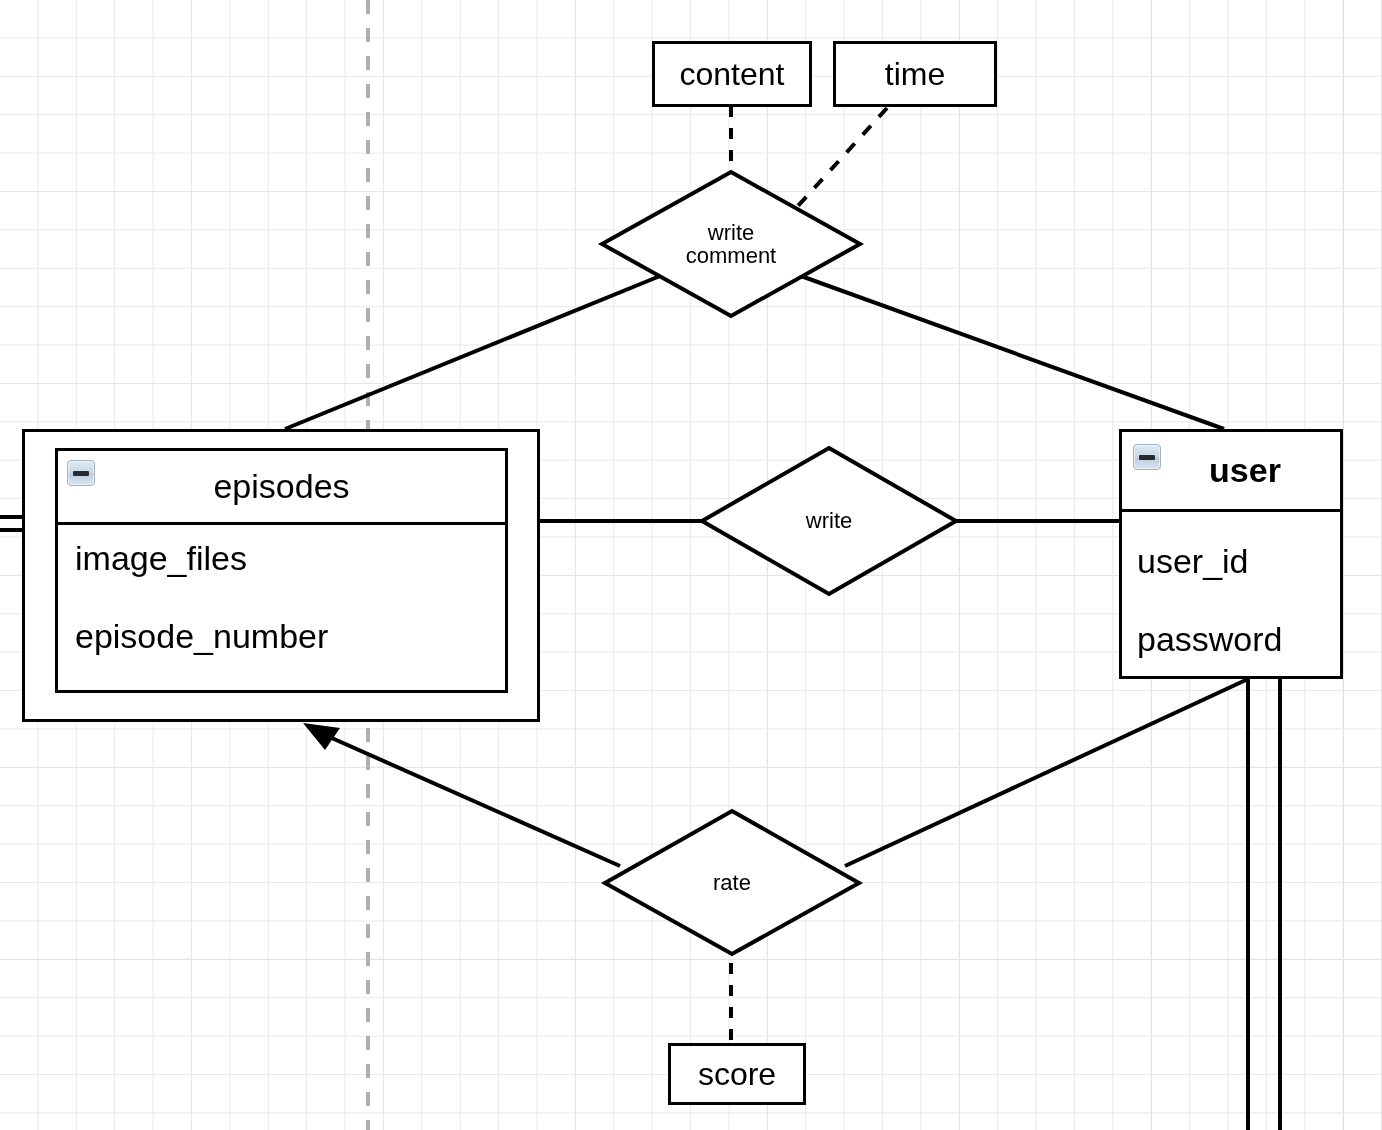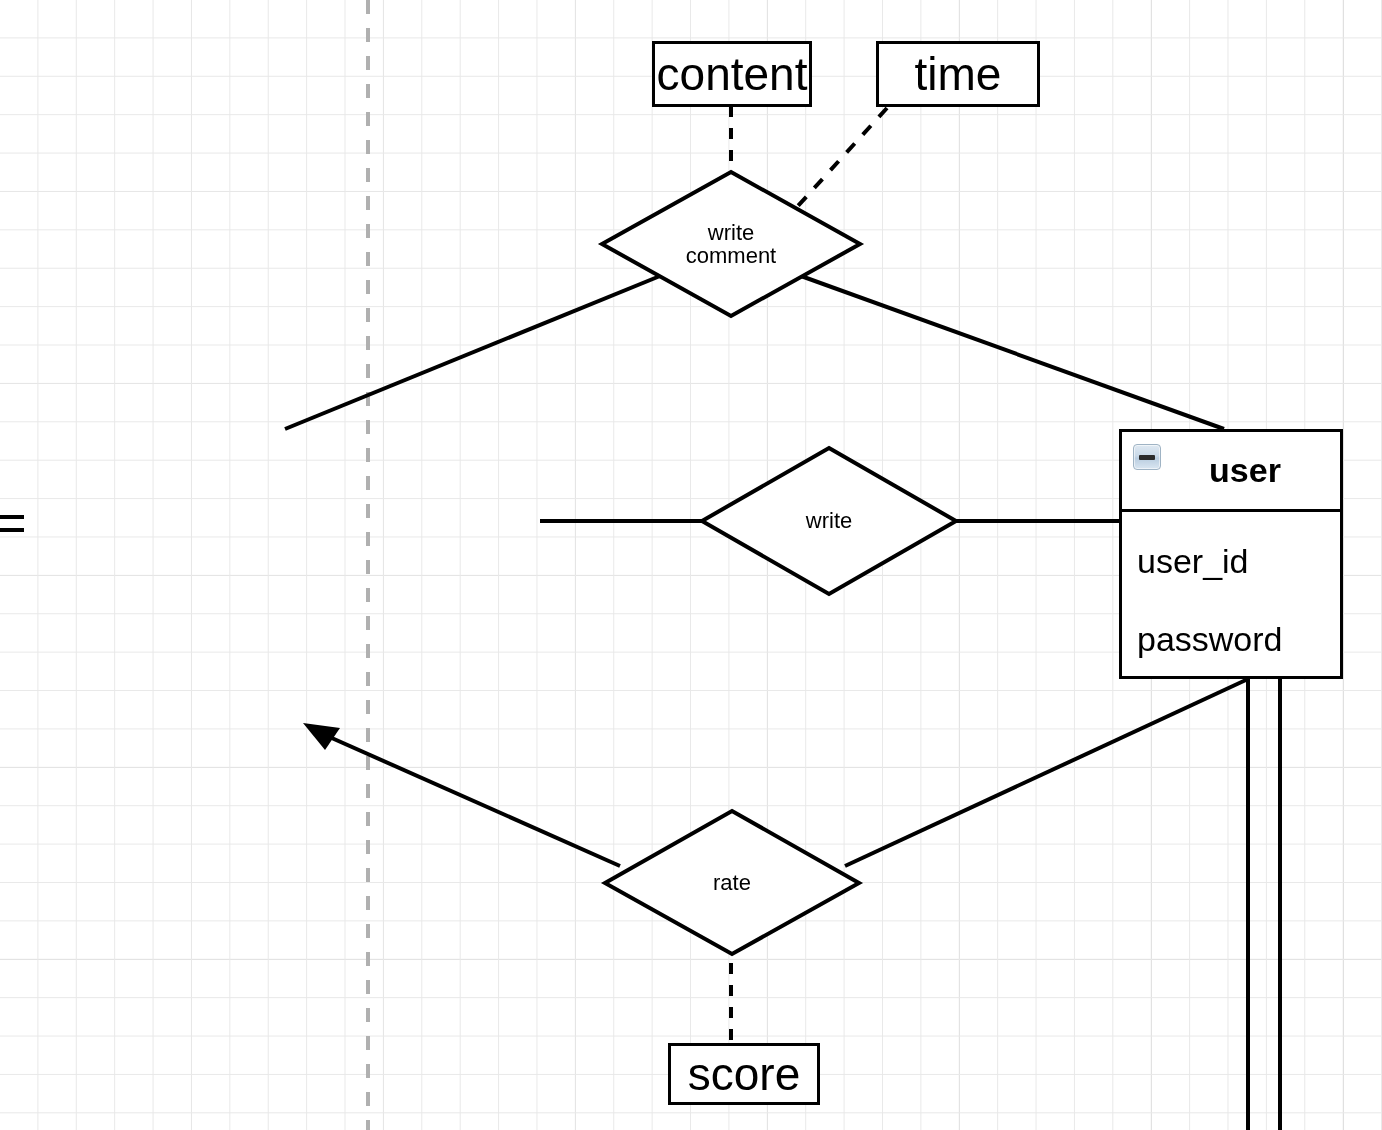--- a/index.html
+++ b/index.html
@@ -38,21 +38,21 @@
     position: absolute;
     box-sizing: border-box;
     background: #ffffff;
   }
   
   .attr-box {
     border: 3px solid #000000;
     display: flex;
     align-items: center;
     justify-content: center;
-    font-size: 46px;
+    font-size: 32px;
     color: #000000;
     line-height: 1;
     z-index: 6;
   }
   
   .diamond-wrap {
     position: absolute;
     z-index: 5;
   }
   .diamond-wrap svg {
@@ -163,34 +163,51 @@
     <line x1="1280" y1="679" x2="1280" y2="1130" stroke="#000000" stroke-width="4"></line>
 
     <line x1="0" y1="517" x2="24" y2="517" stroke="#000000" stroke-width="4"></line>
     <line x1="0" y1="530" x2="24" y2="530" stroke="#000000" stroke-width="4"></line>
   </svg>
 
   <div class="node attr-box" style="left:652px; top:41px; width:160px; height:66px;">
     <span>content</span>
   </div>
 
-  <div class="node attr-box" style="left:876px; top:41px; width:164px; height:66px;">
+  <div class="node attr-box" style="left:833px; top:41px; width:164px; height:66px;">
     <span>time</span>
   </div>
 
   <div class="diamond-wrap" style="left:600px; top:170px; width:262px; height:148px;">
     <svg width="262" height="148" viewBox="0 0 262 148" xmlns="http://www.w3.org/2000/svg">
       <polygon points="131,2 260,74 131,146 2,74" fill="#ffffff" stroke="#000000" stroke-width="4"></polygon>
     </svg>
     <div class="diamond-label">
       <div>write</div>
       <div>comment</div>
     </div>
   </div>
 
+  <div class="node entity-outer" style="left:22px; top:429px; width:518px; height:293px;">
+
+    <div class="entity-inner" style="left:30px; top:16px; width:453px; height:245px;">
+
+      <div class="entity-header ruled" style="height:74px;">
+        <div class="collapse-btn" style="left:9px; top:9px;">
+          <i></i>
+        </div>
+        <span>episodes</span>
+      </div>
+
+      <div class="entity-attrs">
+        <div class="entity-attr">image_files</div>
+        <div class="entity-attr">episode_number</div>
+      </div>
+    </div>
+  </div>
 
   <div class="diamond-wrap" style="left:700px; top:446px; width:258px; height:150px;">
     <svg width="258" height="150" viewBox="0 0 258 150" xmlns="http://www.w3.org/2000/svg">
       <polygon points="129,2 256,75 129,148 2,75" fill="#ffffff" stroke="#000000" stroke-width="4"></polygon>
     </svg>
     <div class="diamond-label">write</div>
   </div>
 
   <div class="node entity-outer" style="left:1119px; top:429px; width:224px; height:250px;">
 
@@ -207,17 +224,17 @@
     </div>
   </div>
 
   <div class="diamond-wrap" style="left:603px; top:809px; width:258px; height:147px;">
     <svg width="258" height="147" viewBox="0 0 258 147" xmlns="http://www.w3.org/2000/svg">
       <polygon points="129,2 256,74 129,145 2,74" fill="#ffffff" stroke="#000000" stroke-width="4"></polygon>
     </svg>
     <div class="diamond-label">rate</div>
   </div>
 
-  <div class="node attr-box" style="left:668px; top:1043px; width:152px; height:62px;">
+  <div class="node attr-box" style="left:668px; top:1043px; width:138px; height:62px;">
     <span>score</span>
   </div>
 
 </div>
 
 </body></html>

